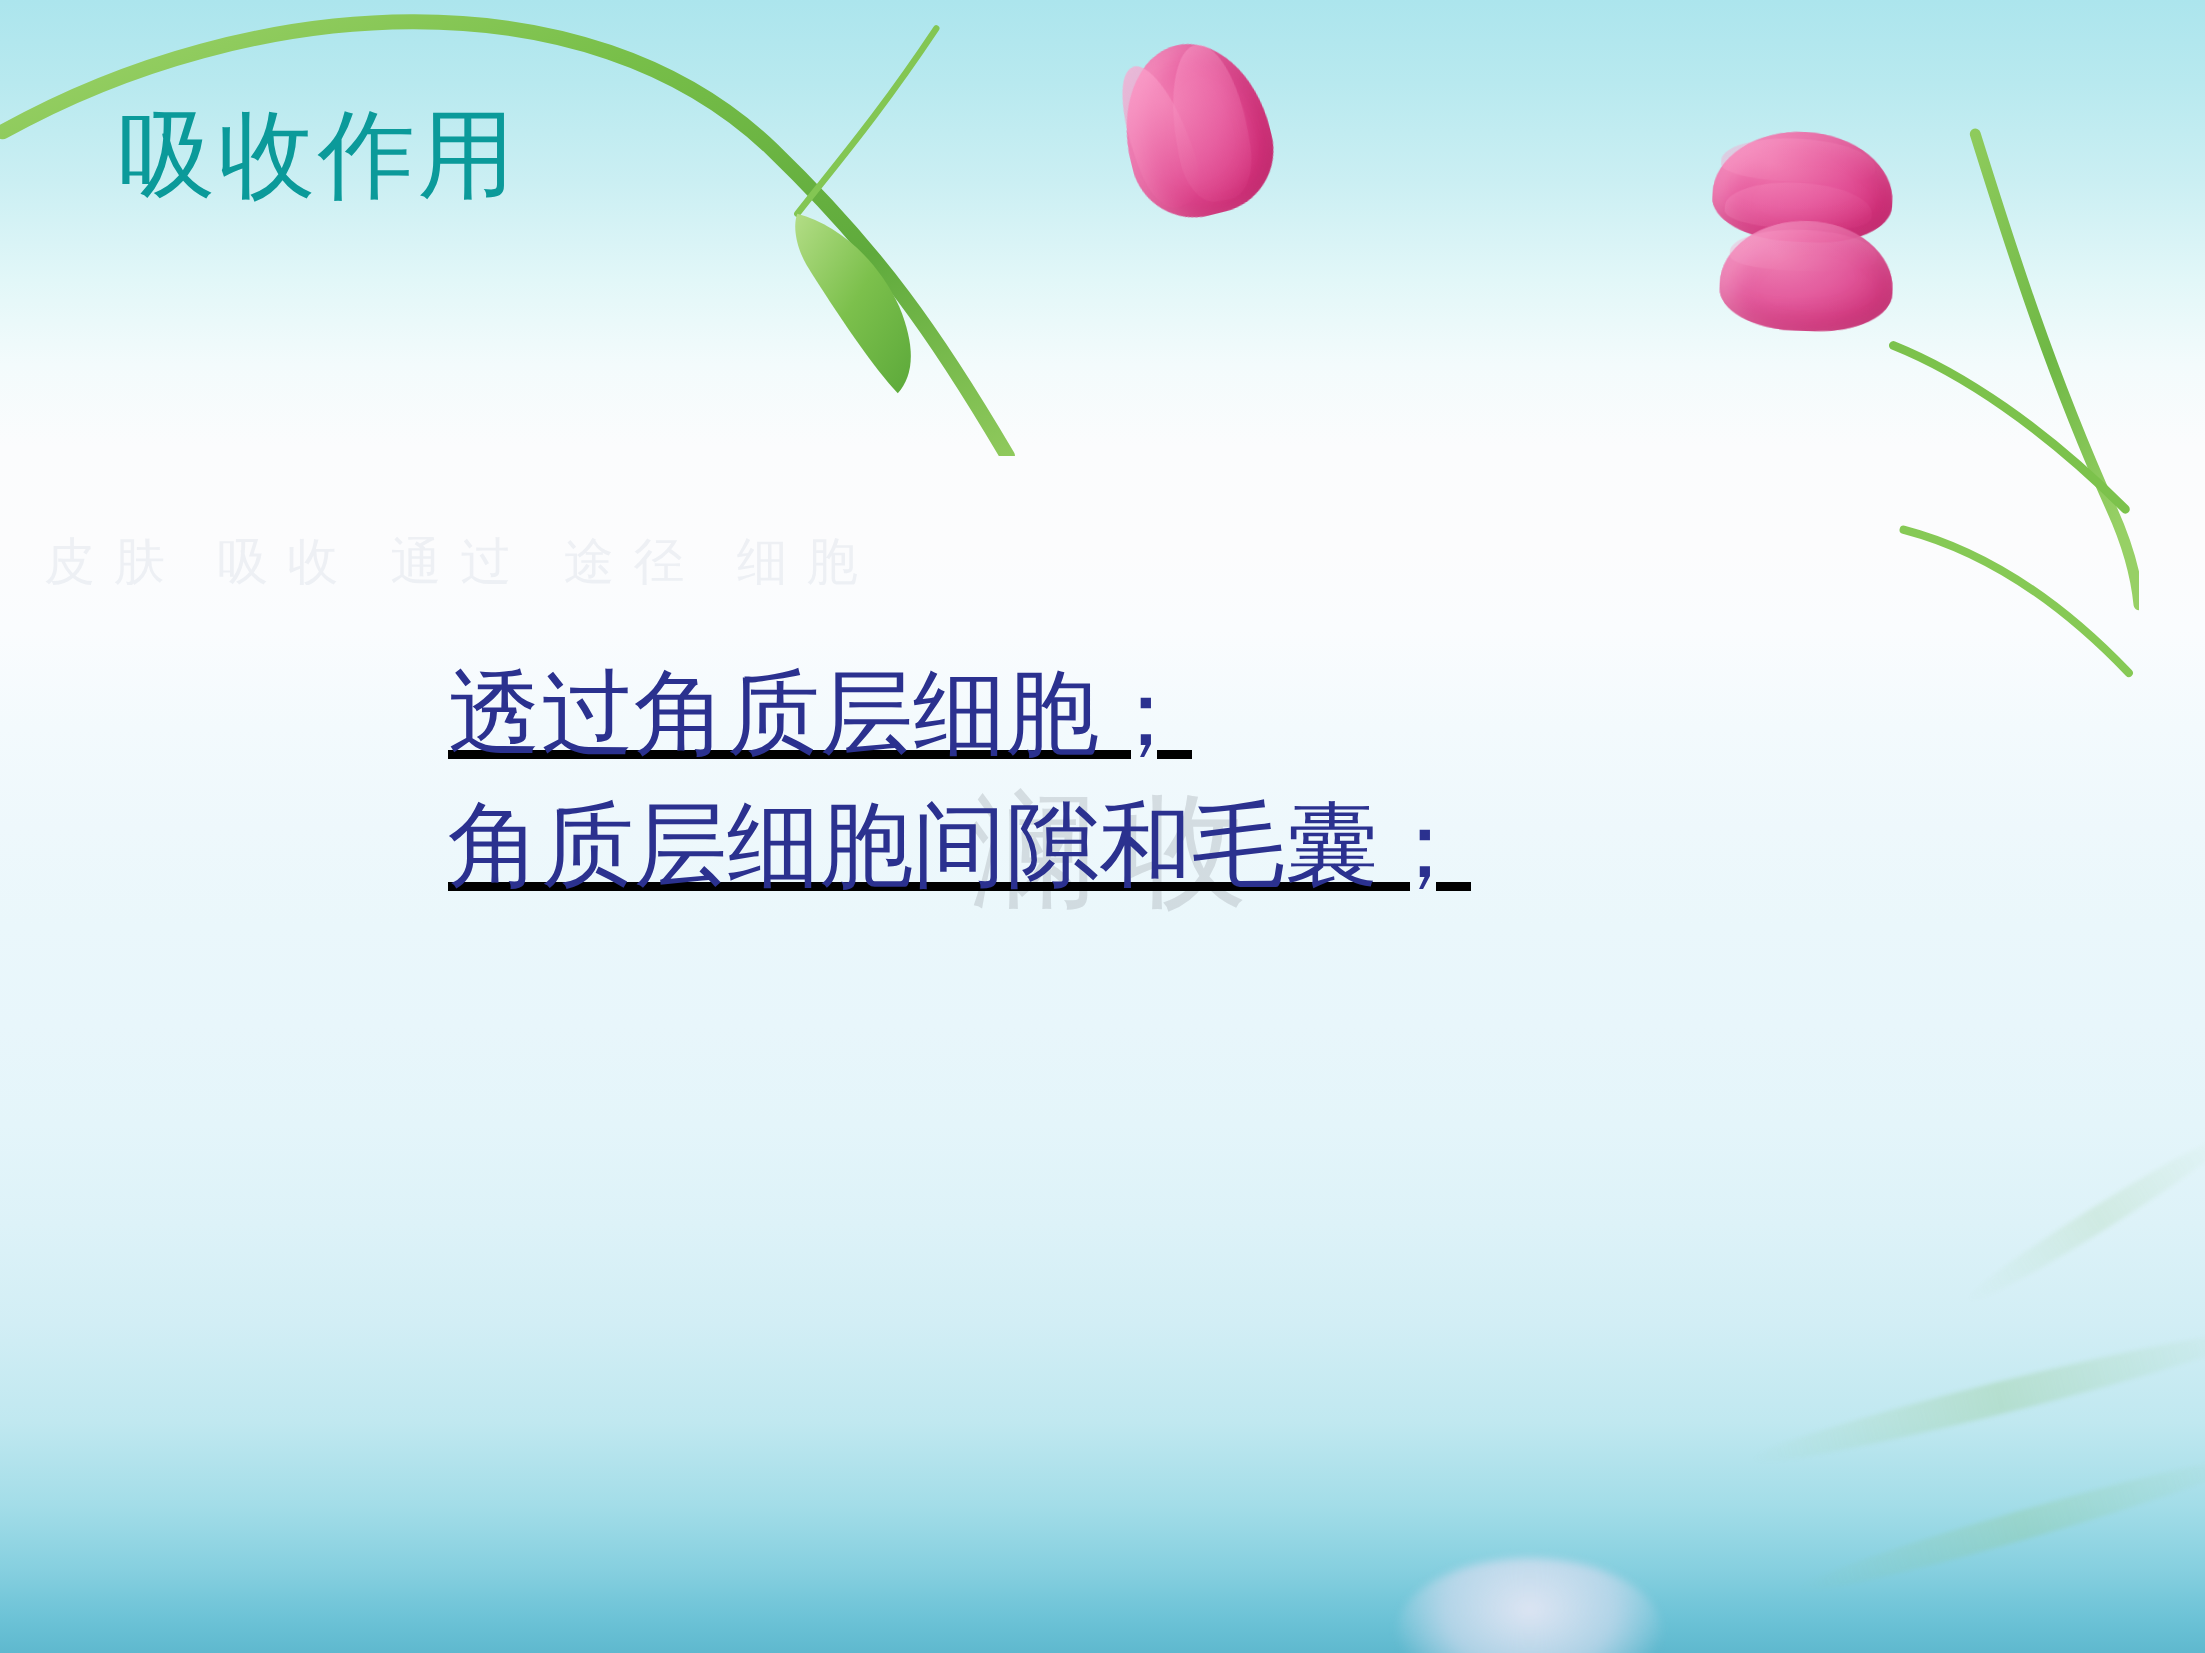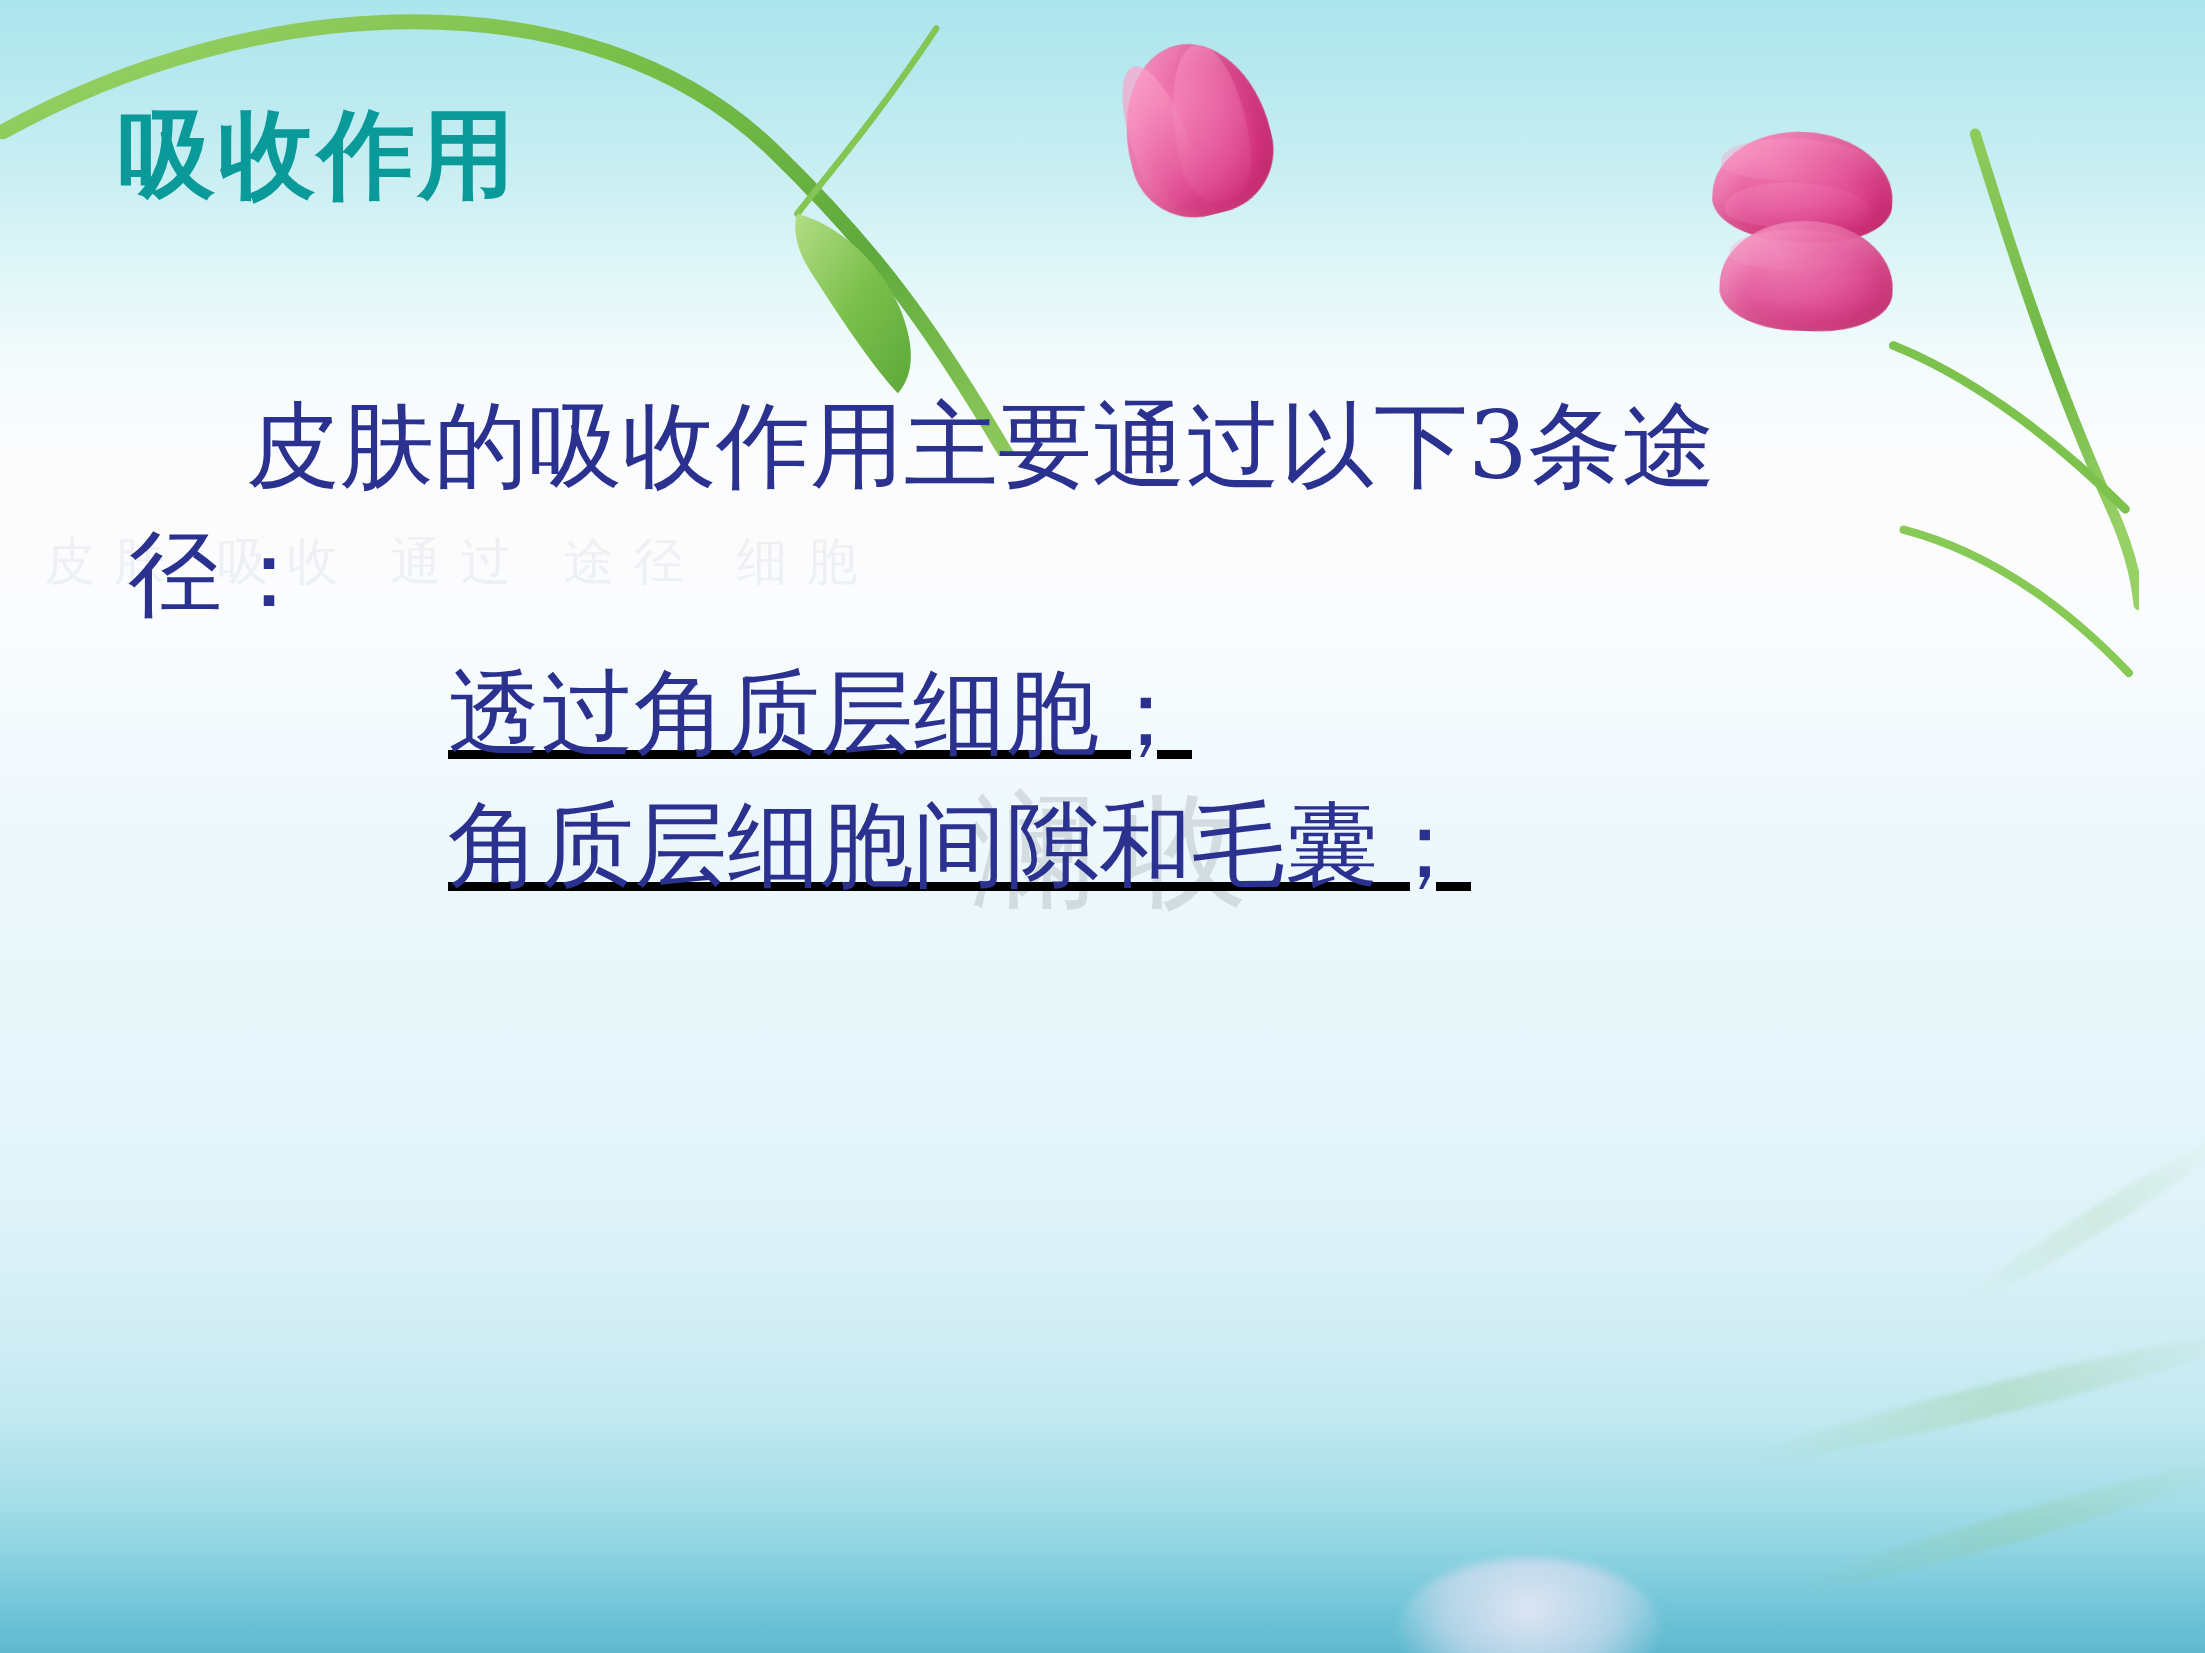--- a/index.html
+++ b/index.html
@@ -114,21 +114,20 @@
   
   .slide-title {
     position:absolute;
     left: 118px; top: 94px;
     font-size: 97px;
     line-height: 1.25;
     color: #0b9a9a;
     letter-spacing: 2.9px;
     white-space: nowrap;
     font-family: "DejaVu Serif", "Liberation Serif", serif;
-    font-weight: bold;
   }
 
   .body-block {
     position:absolute;
     left: 184px; top: 382px;
     width: 1882px;
   }
   .body-line {
     color: #2b318f;
     font-size: 94px;
@@ -223,24 +222,20 @@
     
     <div class="blob-bottom"></div>
   </div>
 
   <div class="ghost-band">皮肤 吸收 通过 途径 细胞</div>
 
   <div class="watermark">澜收</div>
 
   <div class="slide-title">吸收作用</div>
 
-  <div class="body-block">
-    <div class="body-line indent-1">皮肤的吸收作用主要通过以下3条途</div>
-    <div class="body-line indent-0">径：</div>
-  </div>
 
   <div class="bullets">
     <div class="bullet-line">透过角质层细胞；</div>
     <div class="bullet-line">角质层细胞间隙和毛囊；</div>
   </div>
 
 </div>
 
 
 </body></html>

